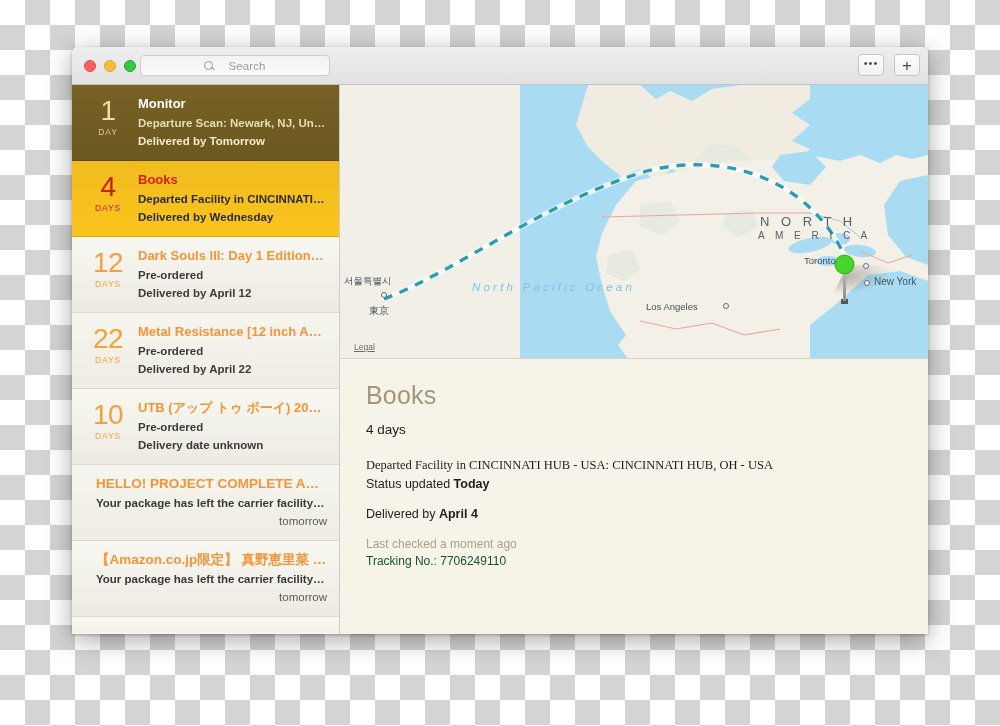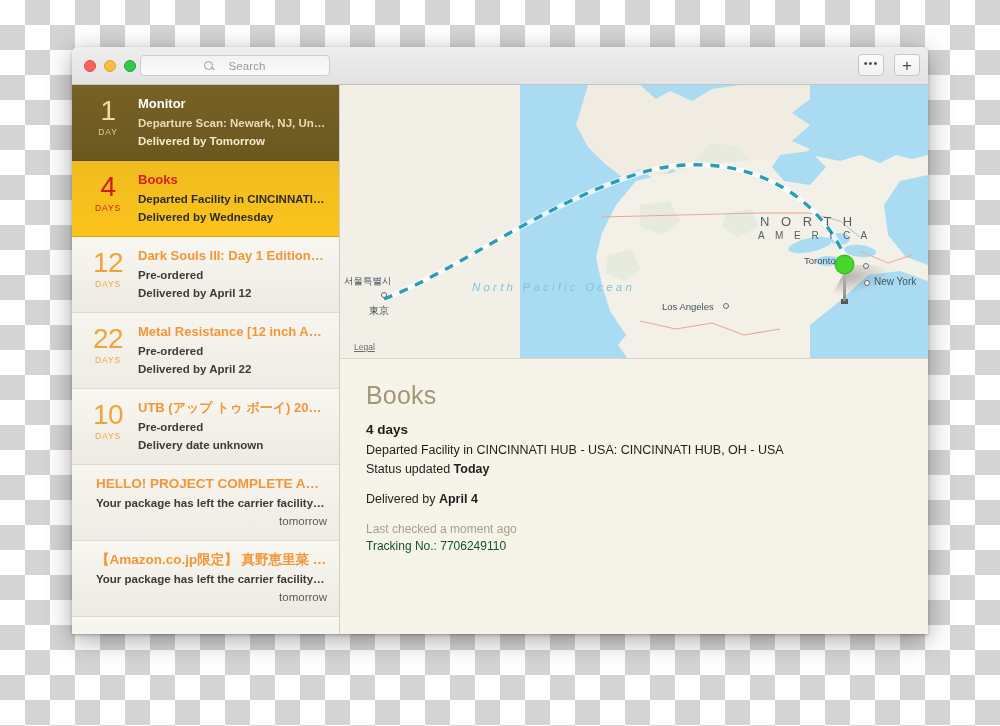--- a/index.html
+++ b/index.html
@@ -112,21 +112,21 @@
 
   .maptxt{ position:absolute; font-size:9px; color:#5b6b72; white-space:nowrap;}
   #lbl-pacific{ left:132px; top:196px; font-size:11.5px; color:#7fc3e0;
                 letter-spacing:3.2px; font-style:italic;}
   #lbl-na1{ left:420px; top:129px; font-size:13px; letter-spacing:4px; color:#55606a; font-weight:400;}
   #lbl-na2{ left:418px; top:145px; font-size:10px; letter-spacing:4px; color:#55606a; font-weight:400;}
   #lbl-seoul{ left:4px; top:190px; font-size:9.5px; color:#45525c;}
   #lbl-tokyo{ left:29px; top:219px; font-size:10px; color:#45525c;}
   #lbl-toronto{ left:464px; top:170px; font-size:9.5px; color:#45525c;}
   #lbl-ny{ left:534px; top:191px; font-size:10px; color:#45525c;}
-  #lbl-la{ left:322px; top:216px; font-size:9.5px; color:#45525c;}
+  #lbl-la{ left:306px; top:216px; font-size:9.5px; color:#45525c;}
 
   .citydot{ position:absolute; width:6px;height:6px;border-radius:50%;
             border:1.2px solid #5b6b72; background:#f8f6ef;}
   #dot-tokyo{ left:41px; top:207px;}
   #dot-ny{ left:524px; top:195px;}
   #dot-la{ left:383px; top:218px;}
   #dot-toronto{ left:523px; top:178px;}
 
   #pin{ position:absolute; left:496px; top:171px; width:17px;height:17px;
         border-radius:50%; background:#49d62b; box-shadow:0 0 0 1.5px #3cc01f;}
@@ -136,22 +136,22 @@
   #pinshadow{ position:absolute; left:500px; top:180px; width:48px; height:30px;
         background:radial-gradient(ellipse at 10% 40%, rgba(90,90,90,.40), rgba(90,90,90,0) 70%);
         transform:skewX(-28deg);}
 
   #legal{ position:absolute; left:14px; bottom:6px; font-size:8.5px; color:#6b6b6b;
           text-decoration:underline;}
 
   
   #detail{ flex:1; padding:22px 26px 0 26px; position:relative; background:#f6f4e9;}
   #d-title{ font-size:25px; font-weight:300; color:#a39678; letter-spacing:.2px;}
-  #d-days{ font-size:13.5px; font-weight:700; color:#1d1d1d; margin-top:12px;}
-  #d-status{ font-size:12.5px; color:#1d1d1d; margin-top:5px; max-width:430px; line-height:16px;}
+  #d-days{ font-size:13.5px; font-weight:400; color:#1d1d1d; margin-top:12px;}
+  #d-status{ font-size:12.5px; color:#1d1d1d; margin-top:20px; max-width:430px; line-height:16px;font-family:Liberation Serif, serif;}
   #d-updated{ font-size:12.5px; color:#1d1d1d; margin-top:4px;}
   #d-updated b{font-weight:700;}
   #d-delivered{ font-size:12.5px; color:#1d1d1d; margin-top:16px;}
   #d-delivered b{font-weight:700;}
   #d-checked{ font-size:12px; color:#a8a08a; margin-top:16px;}
   #d-tracking{ font-size:12px; color:#14532d; margin-top:3px;}
 
   #btn-view{
     position:absolute; right:26px; top:22px;
     width:177px; height:38px; background:#fdfdfa;

